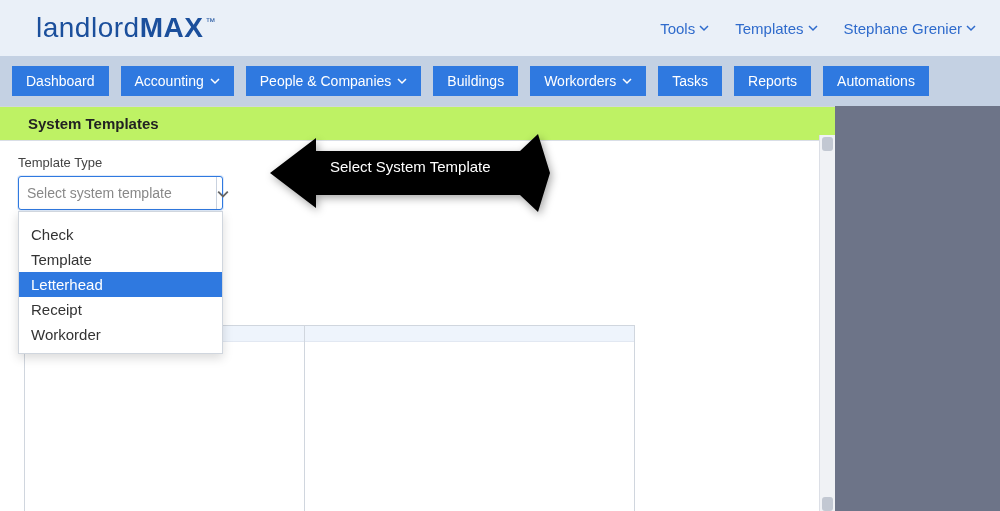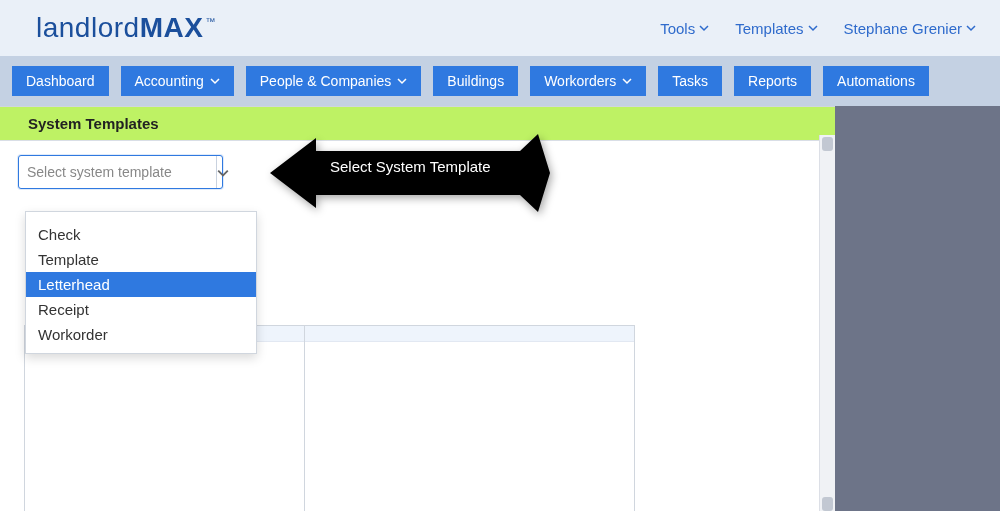--- a/index.html
+++ b/index.html
@@ -109,22 +109,22 @@
   .combo input::placeholder { color:#888; }
   .combo .drop {
     width:32px;
     border-left:1px solid #c9d2df;
     display:flex; align-items:center; justify-content:center;
     cursor:pointer;
   }
   .dropdown {
     position:absolute;
     top:70px;
-    left:25px;
-    width:232px;
+    left:18px;
+    width:205px;
     background:#fff;
     border:1px solid #d0d6de;
     box-shadow: 0 4px 10px rgba(0,0,0,.15);
     padding:10px 0 6px 0;
     z-index:5;
   }
   .dropdown .opt {
     padding:4px 12px;
     font-size:15px;
     color:#333;
@@ -267,20 +267,21 @@
   <button class="navbtn">
     <span>Automations</span>
   </button>
 </div>
 
 <div class="content-wrap">
   <div class="main">
     <div class="section-title">System Templates</div>
 
     <div class="form-area">
+      <span class="field-label">Template Type</span>
       <div class="combo">
         <input type="text" placeholder="Select system template" style="">
         <div class="drop">
           <span class="chev">
             <svg width="12" height="12" viewBox="0 0 10 10">
                 <path d="M1 3 L5 7 L9 3" stroke="#666" stroke-width="1.5" fill="none"></path>
               </svg>
           </span>
         </div>
       </div>

